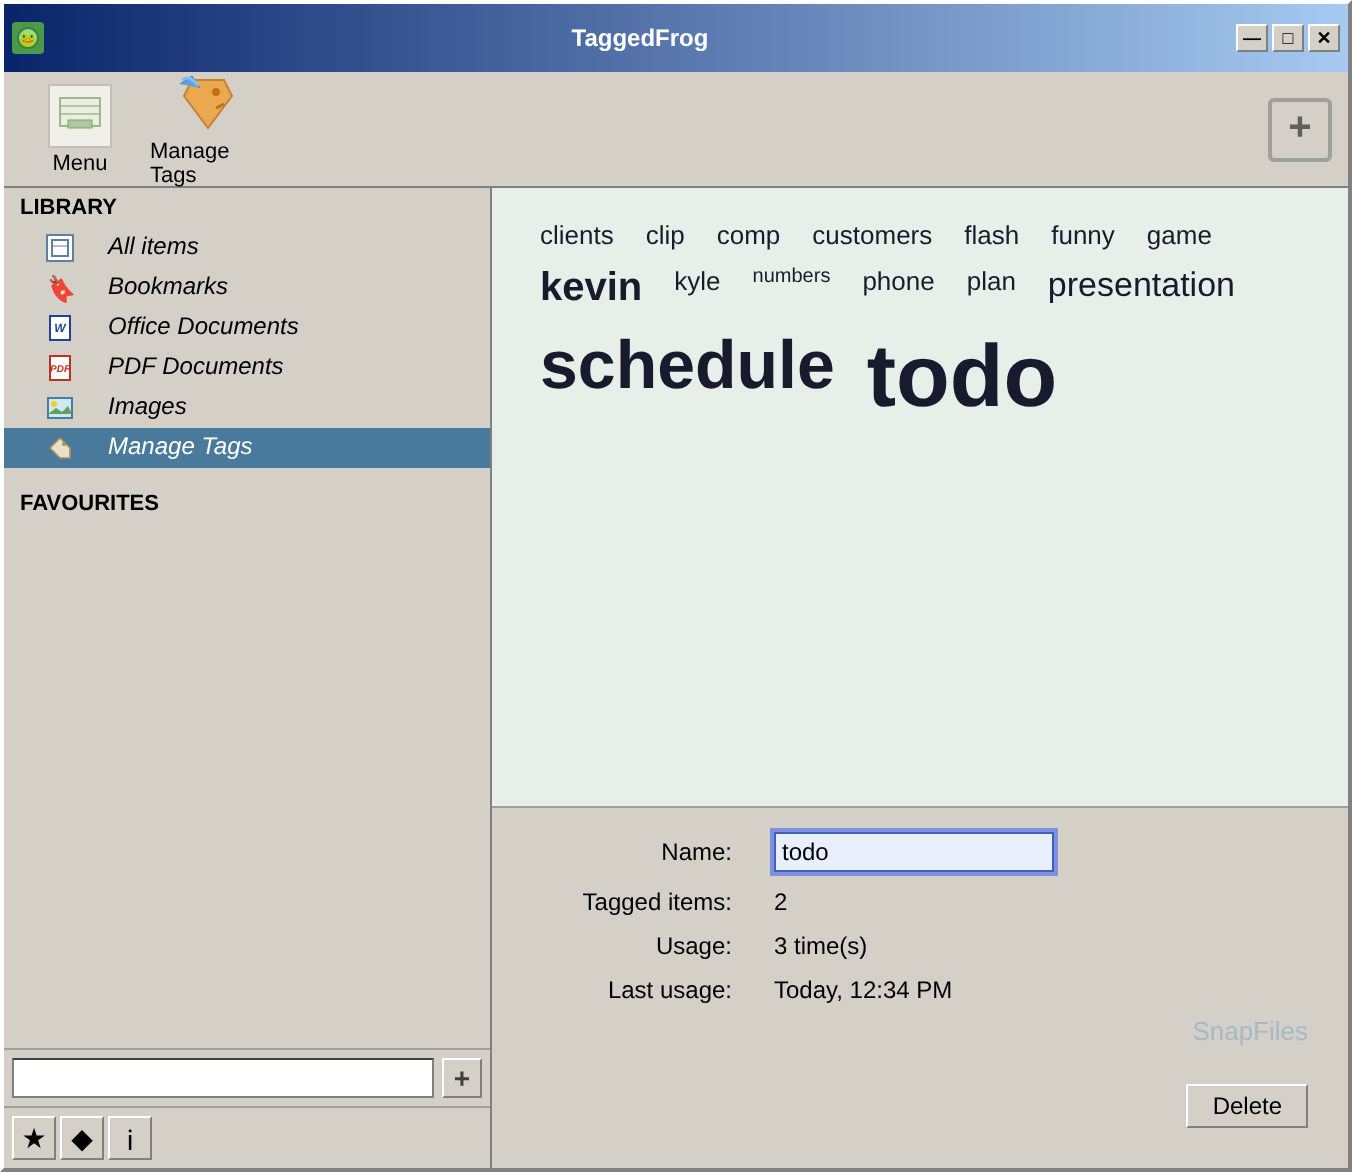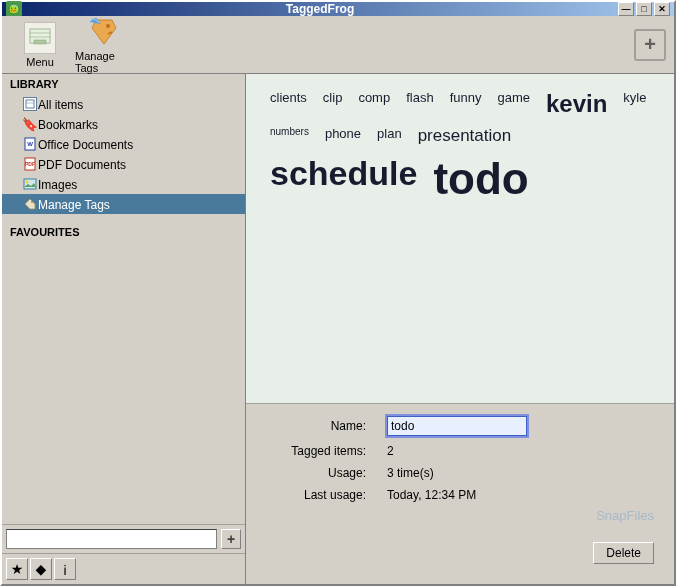--- a/index.html
+++ b/index.html
@@ -16,21 +16,21 @@
       height: 586px;
       border: 2px solid #808080;
       border-top: 2px solid #ffffff;
       border-left: 2px solid #ffffff;
       display: flex;
       flex-direction: column;
       background: #d4d0c8;
     }
     .titlebar {
       background: linear-gradient(to right, #0a246a, #a6caf0);
-      height: 14px;
+      height: 34px;
       display: flex;
       align-items: center;
       justify-content: space-between;
       padding: 0 4px;
       color: white;
       font-size: 12px;
       font-weight: bold;
       flex-shrink: 0;
     }
     .titlebar-icon {
@@ -132,25 +132,26 @@
       flex-shrink: 0;
     }
     .sidebar-section-title {
       font-size: 11px;
       font-weight: bold;
       padding: 4px 8px;
       color: #000;
     }
     .sidebar-item {
       display: flex;
-      align-items: flex-end;
+      align-items: flex-start;
       padding: 2px 8px 2px 20px;
       cursor: pointer;
-      gap: 0;
-      font-size: 12px;
+      gap: 16px;
+      font-size: 12px;
+      font-style: italic;
     }
     .sidebar-item.active {
       background: #4a7a9b;
       color: white;
     }
     .sidebar-item-icon {
       width: 16px;
       height: 16px;
       flex-shrink: 0;
       display: flex;
@@ -424,24 +425,25 @@
         <div class="sidebar-icon-btn">ℹ</div>
       </div>
     </div>
 
     <div class="right-panel">
 
       <div class="tags-area" id="tags-container">
       <span class="tag-word" style="font-size: 13px; font-weight: normal;">clients</span>
           <span class="tag-word" style="font-size: 13px; font-weight: normal;">clip</span>
           <span class="tag-word" style="font-size: 13px; font-weight: normal;">comp</span>
+          <span class="tag-word" style="font-size: 13px; font-weight: normal;">customers</span>
           <span class="tag-word" style="font-size: 13px; font-weight: normal;">flash</span>
           <span class="tag-word" style="font-size: 13px; font-weight: normal;">funny</span>
           <span class="tag-word" style="font-size: 13px; font-weight: normal;">game</span>
-          <span class="tag-word" style="font-size: 24px; font-weight: bold;">kevin</span>
+          <span class="tag-word" style="font-size: 20px; font-weight: bold;">kevin</span>
           <span class="tag-word" style="font-size: 13px; font-weight: normal;">kyle</span>
           <span class="tag-word" style="font-size: 10px; font-weight: normal;">numbers</span>
           <span class="tag-word" style="font-size: 13px; font-weight: normal;">phone</span>
           <span class="tag-word" style="font-size: 13px; font-weight: normal;">plan</span>
           <span class="tag-word" style="font-size: 17px; font-weight: normal;">presentation</span>
           <span class="tag-word" style="font-size: 34px; font-weight: bold;">schedule</span>
           <span class="tag-word" style="font-size: 44px; font-weight: bold;">todo</span>
         </div>
 
       <div class="details-panel">

